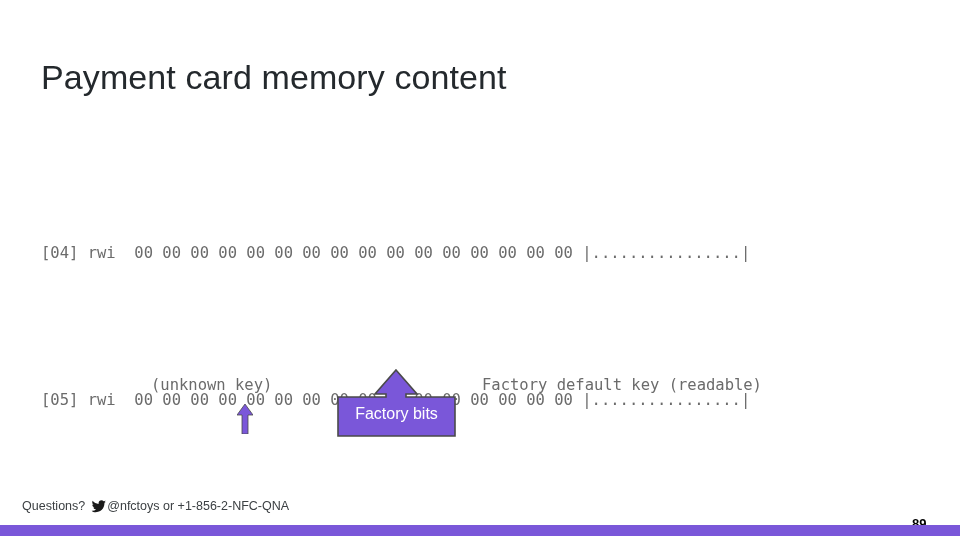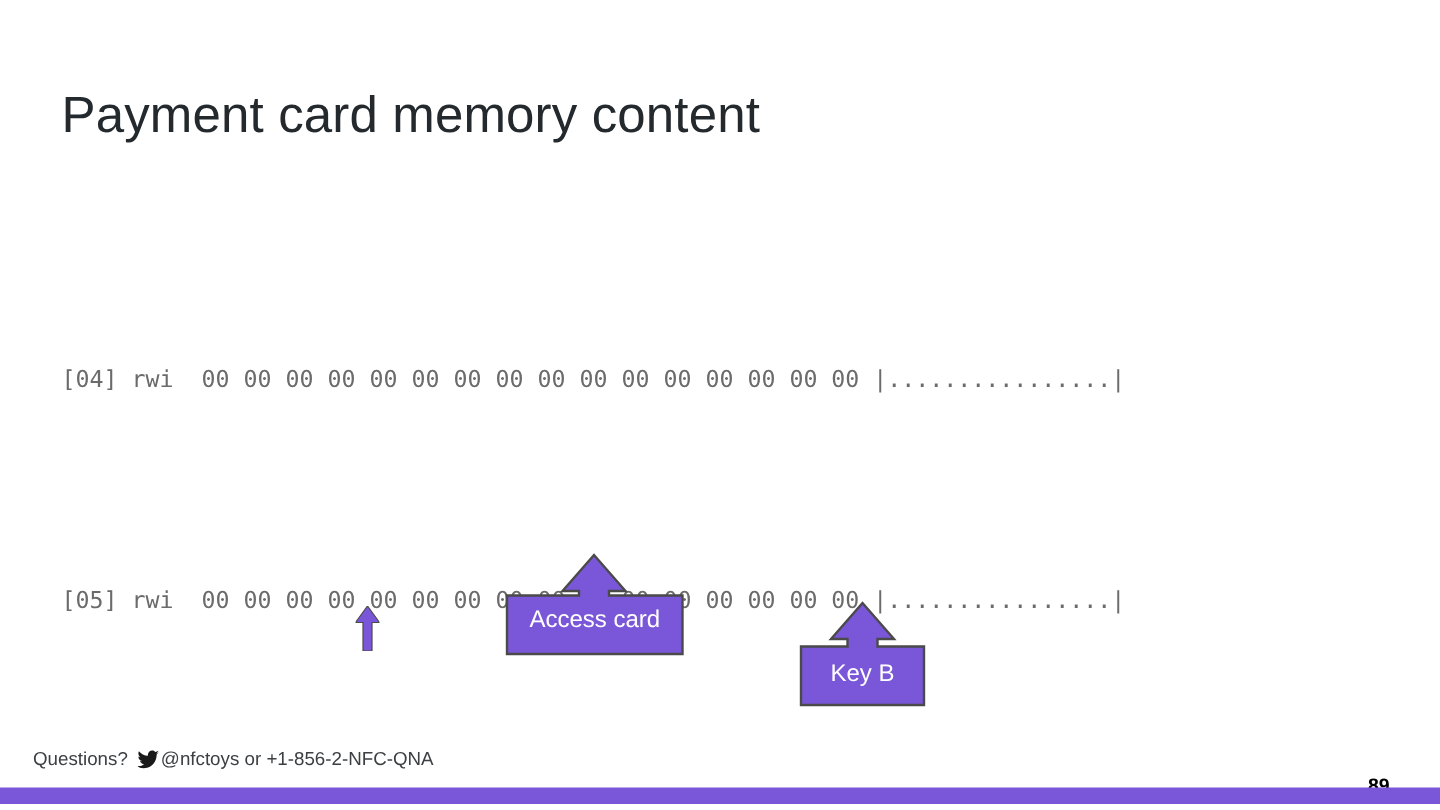--- a/index.html
+++ b/index.html
@@ -145,39 +145,37 @@
 
   <div class="title">Payment card memory content</div>
 
   <div class="mono-block">
     <div class="mono-row">[04] rwi  00 00 00 00 00 00 00 00 00 00 00 00 00 00 00 00 |................|</div>
     <div class="mono-row">[05] rwi  00 00 00 00 00 00 00 00 00 00 00 00 00 00 00 00 |................|</div>
     
     
   </div>
 
+  <div class="annot-row">
+    <span class="annot-unknown">(unknown key)</span>
+    <span class="annot-factory">Factory default key (readable)</span>
+  </div>
 
   <svg class="small-arrow" viewBox="0 0 16 30">
     <polygon points="8,0 16,11 11,11 11,30 5,30 5,11 0,11" fill="#7a57d9" stroke="#4a4a4a" stroke-width="0.8"></polygon>
   </svg>
 
 
   <div class="callout" id="callout-access">
     <svg width="121" height="70" viewBox="0 0 121 70">
       <polygon points="60,2 81,26 70,26 70,29 119,29 119,68 2,68 2,29 50,29 50,26 39,26" fill="#7a57d9" stroke="#4a4a4a" stroke-width="1.6" stroke-linejoin="miter"></polygon>
     </svg>
-    <span class="clabel">Access card</span>
+    <span class="clabel">Factory bits</span>
   </div>
 
-  <div class="callout" id="callout-key-b">
-    <svg width="86" height="72" viewBox="0 0 86 72">
-      <polygon points="43,2 64,26 53,26 53,31 84,31 84,70 2,70 2,31 33,31 33,26 22,26" fill="#7a57d9" stroke="#4a4a4a" stroke-width="1.6" stroke-linejoin="miter"></polygon>
-    </svg>
-    <span class="clabel">Key B</span>
-  </div>
 
   <div class="footer">
     <span class="fq">Questions?</span>
     <svg class="bird" viewBox="0 0 24 20">
       <path fill="#1a1a1a" d="M24 2.4c-.9.4-1.8.7-2.8.8 1-.6 1.8-1.6 2.1-2.7-.9.6-2 1-3.1 1.2C19.4.7 18.2 0 16.8 0c-2.6 0-4.7 2.1-4.7 4.7 0 .4 0 .7.1 1.1C8.3 5.6 4.9 3.8 2.6.9c-.4.7-.6 1.6-.6 2.4 0 1.6.8 3.1 2.1 3.9-.8 0-1.5-.2-2.1-.6v.1c0 2.3 1.6 4.2 3.8 4.6-.4.1-.8.2-1.2.2-.3 0-.6 0-.9-.1.6 1.9 2.3 3.2 4.4 3.3-1.6 1.3-3.6 2-5.8 2-.4 0-.8 0-1.1-.1C2.3 18.2 4.8 19 7.5 19c9.1 0 14-7.5 14-14v-.6c1-.7 1.8-1.6 2.5-2.5z"></path>
     </svg>
     <span>@nfctoys or +1-856-2-NFC-QNA</span>
   </div>
 
   <div class="page-num">89</div>

